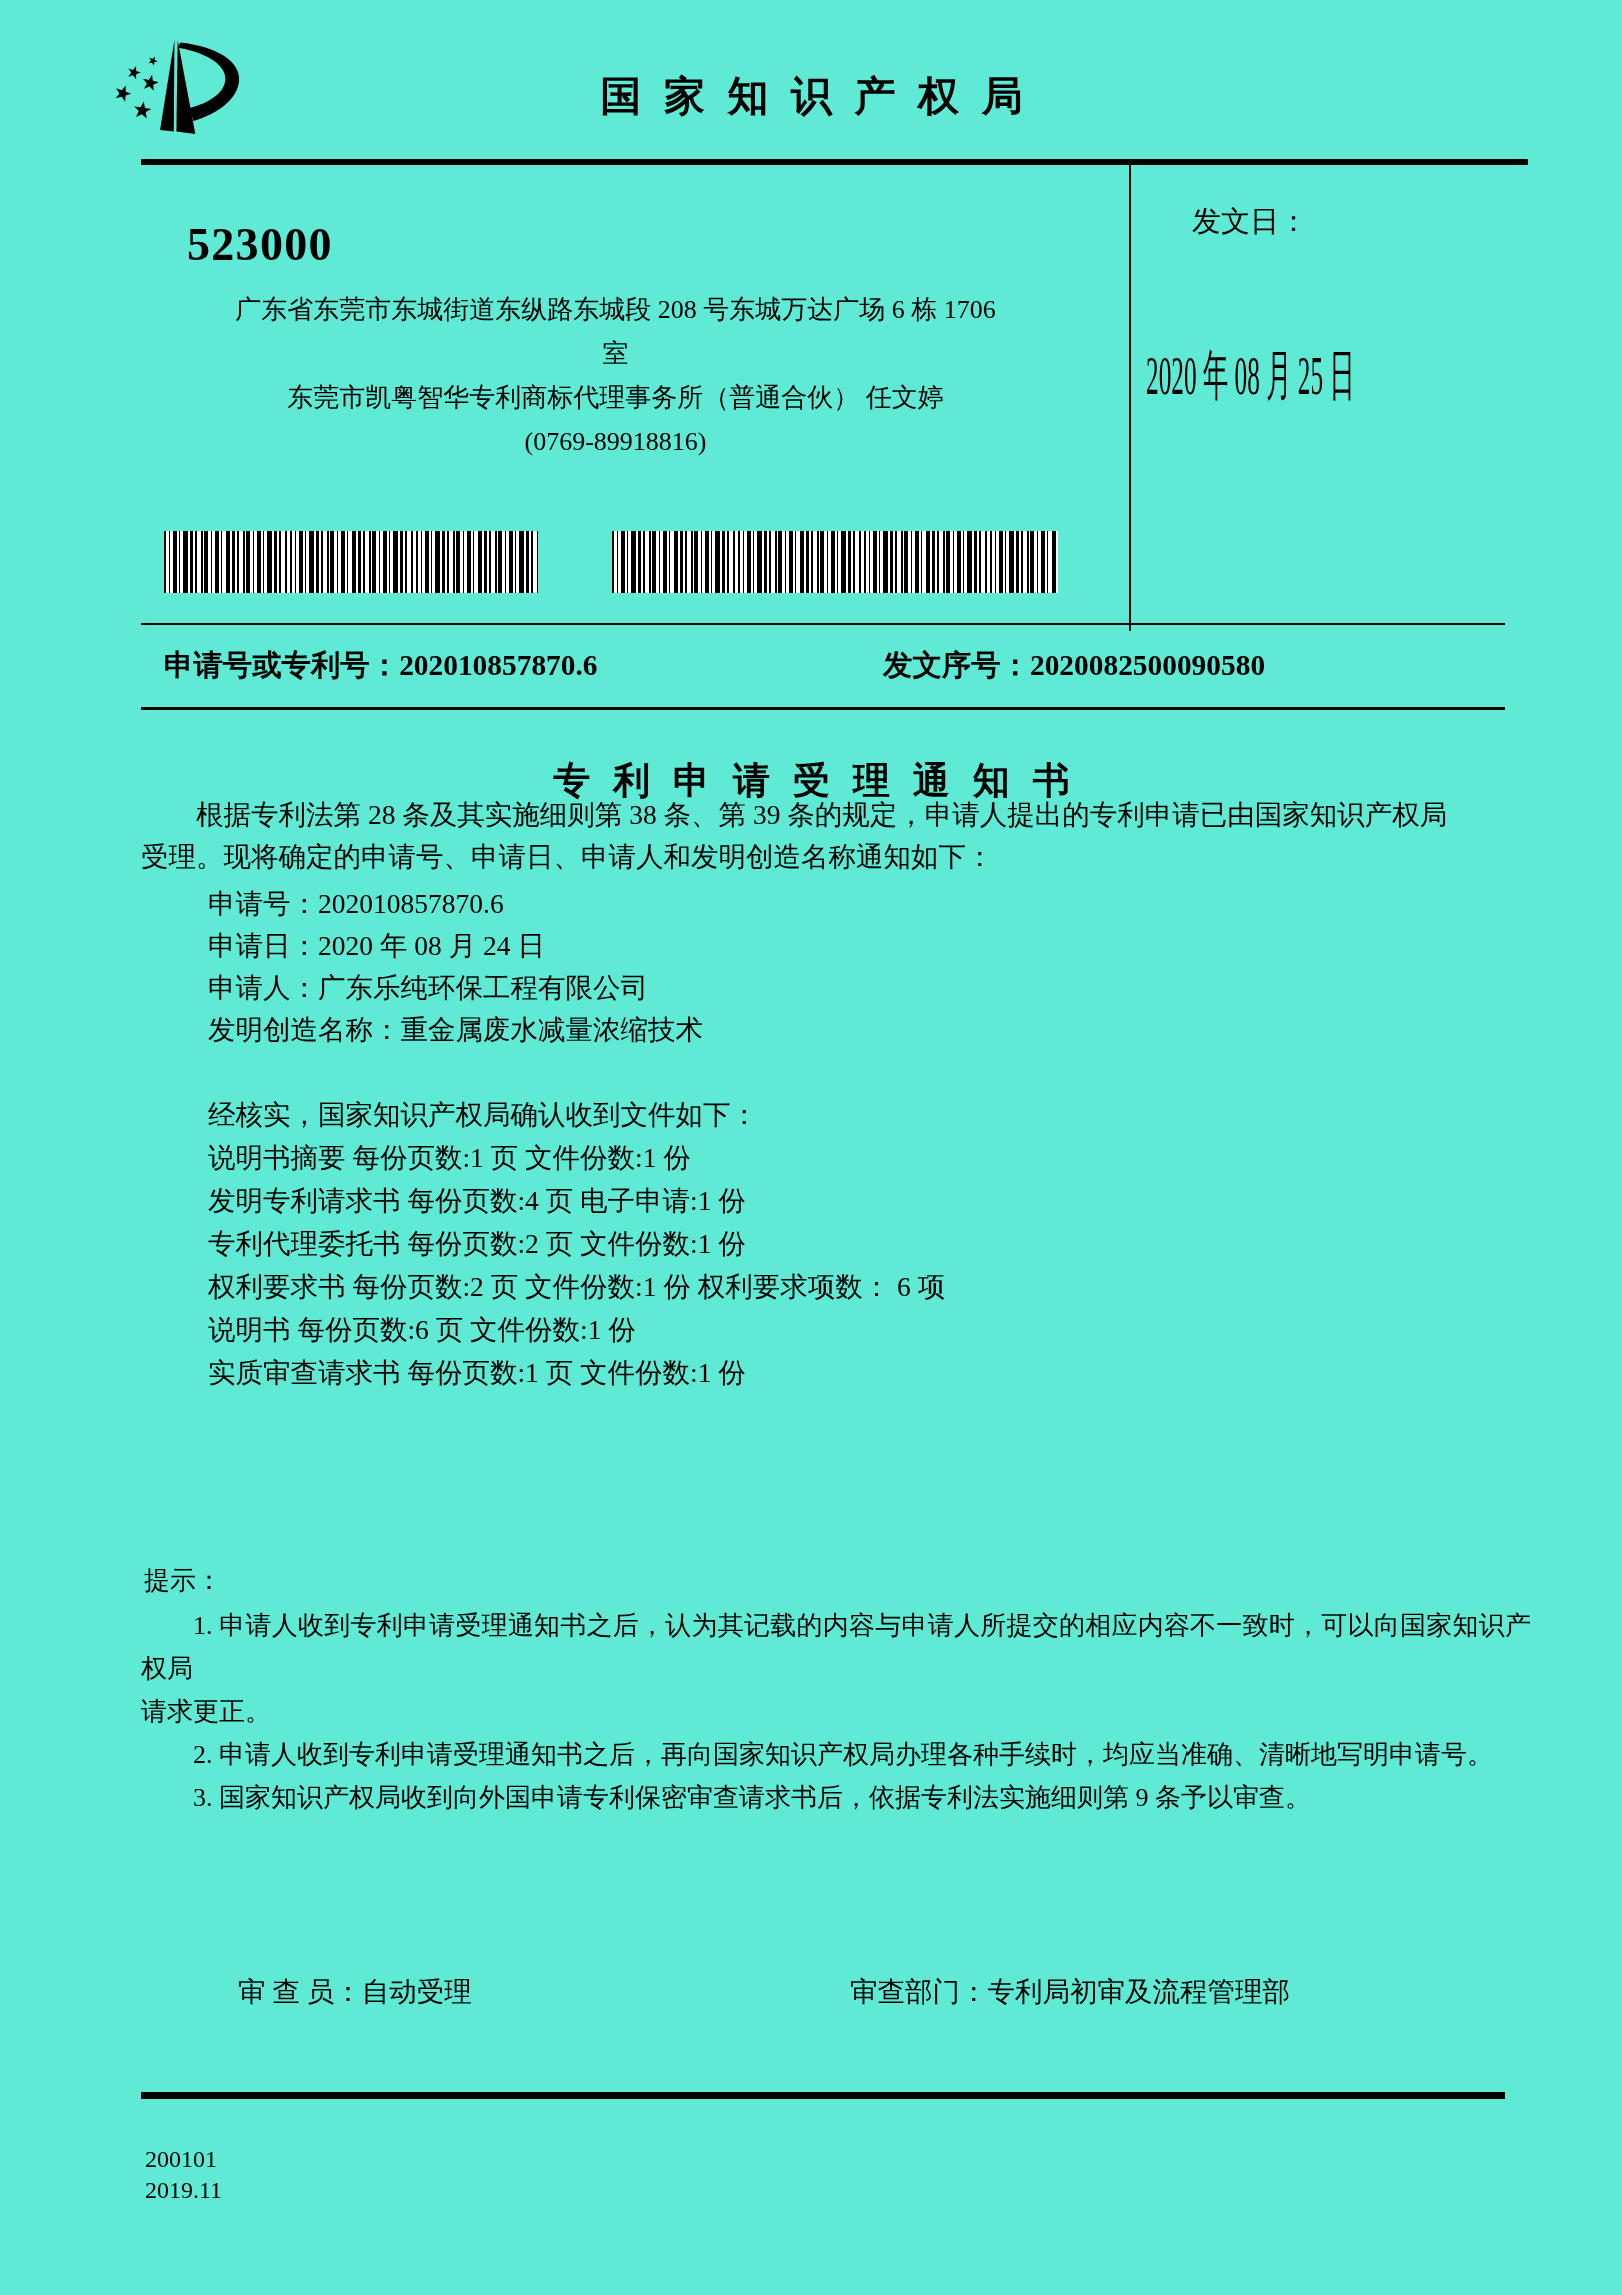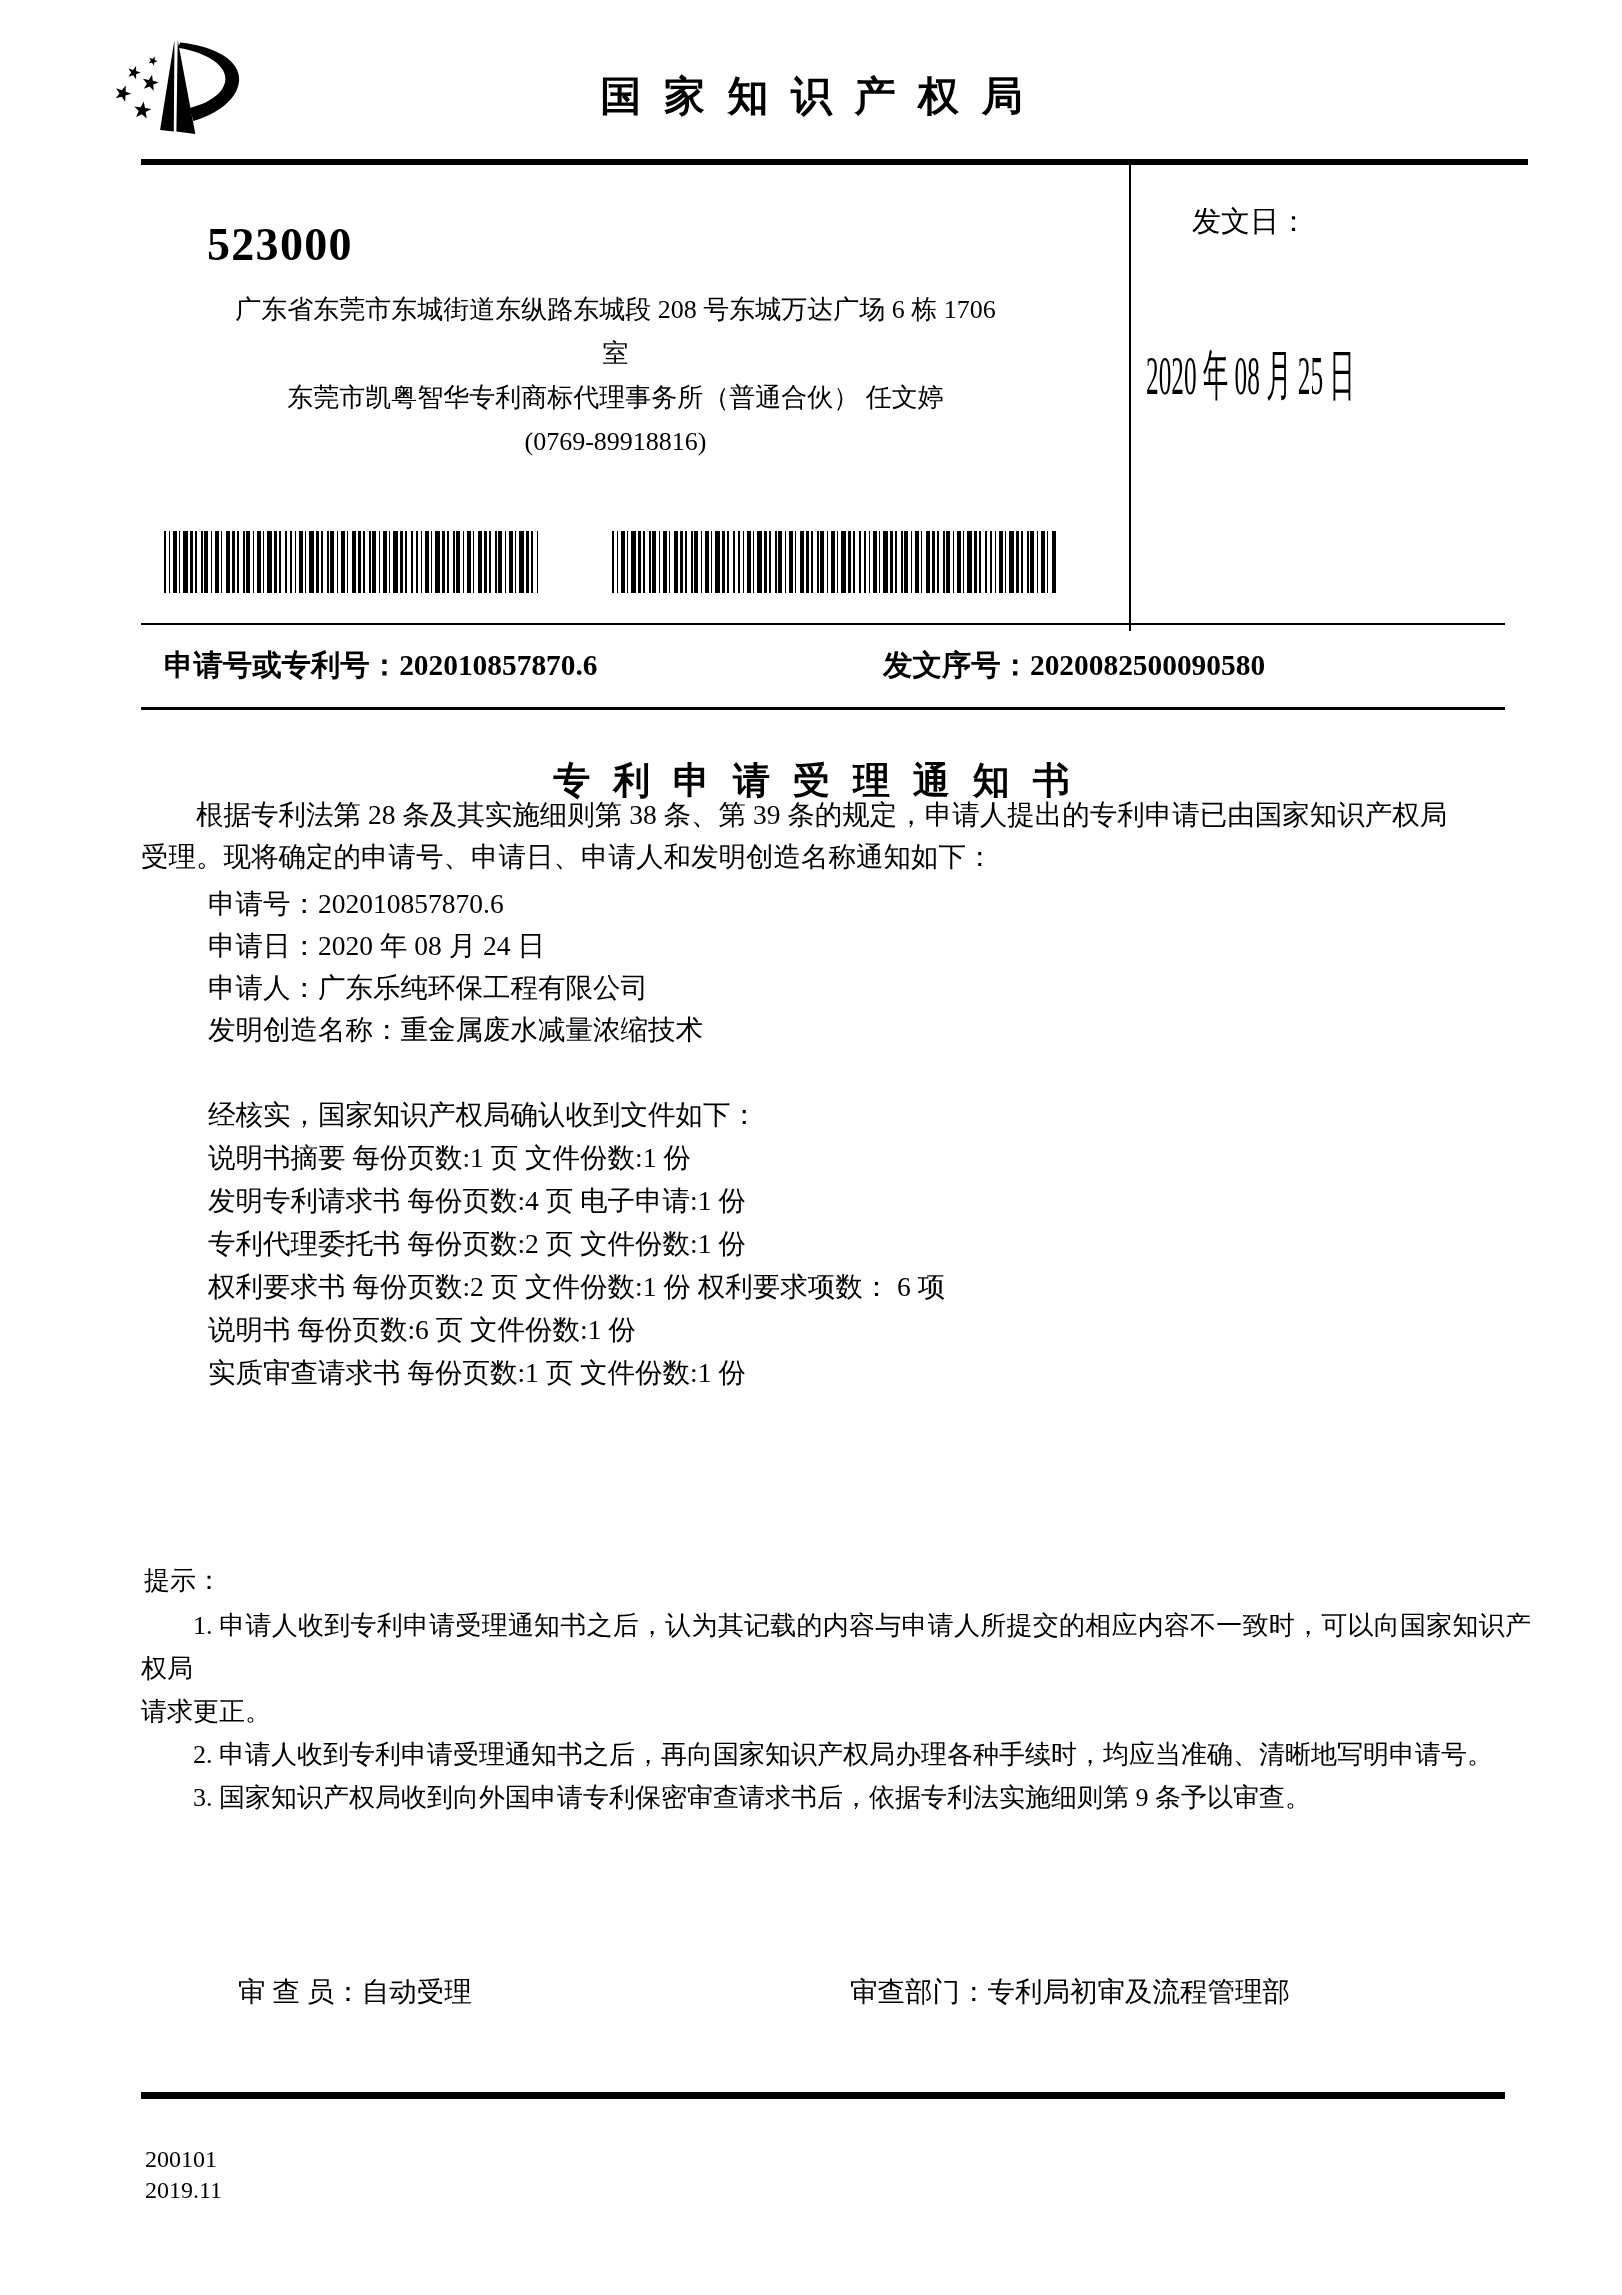--- a/index.html
+++ b/index.html
@@ -1,20 +1,20 @@
 <!DOCTYPE html>
 <html style="font-size:10.5px"><head>
 <meta charset="utf-8">
 <style>
   html,body{margin:0;padding:0;background:#888;}
   .page{
     position:relative;
     width:1623px;height:2295px;
     margin:0 auto;
-    background:#ffffff;
+    background:#5eead4;
     color:#000;
     font-family:"Liberation Serif","DejaVu Serif",serif;
     overflow:hidden;
   }
   .rule{position:absolute;background:#000;}
 
   
   .logo{position:absolute;left:98px;top:33px;width:196px;height:108px;}
   .header-title{
     position:absolute;left:0;right:0;top:73px;
@@ -25,21 +25,21 @@
   .vline{position:absolute;left:1129px;top:165px;width:2px;height:466px;background:#000;}
 
   .dispatch-label{position:absolute;left:1192px;top:204px;font-size:29px;line-height:34px;}
   .dispatch-date{
     position:absolute;left:1146px;top:346px;
     font-size:55px;line-height:59px;white-space:nowrap;
     transform:scaleX(0.46);transform-origin:left top;
   }
 
   
-  .postal{position:absolute;left:207px;top:221px;font-size:46px;font-weight:bold;line-height:47px;letter-spacing:1.3px;}
+  .postal{position:absolute;left:187px;top:221px;font-size:46px;font-weight:bold;line-height:47px;letter-spacing:1.3px;}
   .addr{
     position:absolute;left:141px;top:288px;width:949px;
     text-align:center;font-size:26px;line-height:44px;
   }
 
   
   .barcode{
     position:absolute;top:531px;height:62px;background-color:#fff;
     background-image:
       repeating-linear-gradient(90deg,#000 0 2px,transparent 2px 4.6px,#000 4.6px 5.9px,transparent 5.9px 9.2px,#000 9.2px 13px,transparent 13px 15px,#000 15px 16.4px,transparent 16.4px 20px,#000 20px 24px,transparent 24px 26px,#000 26px 29px,transparent 29px 31px,#000 31px 33px,transparent 33px 37px,#000 37px 39px,transparent 39px 42px),

